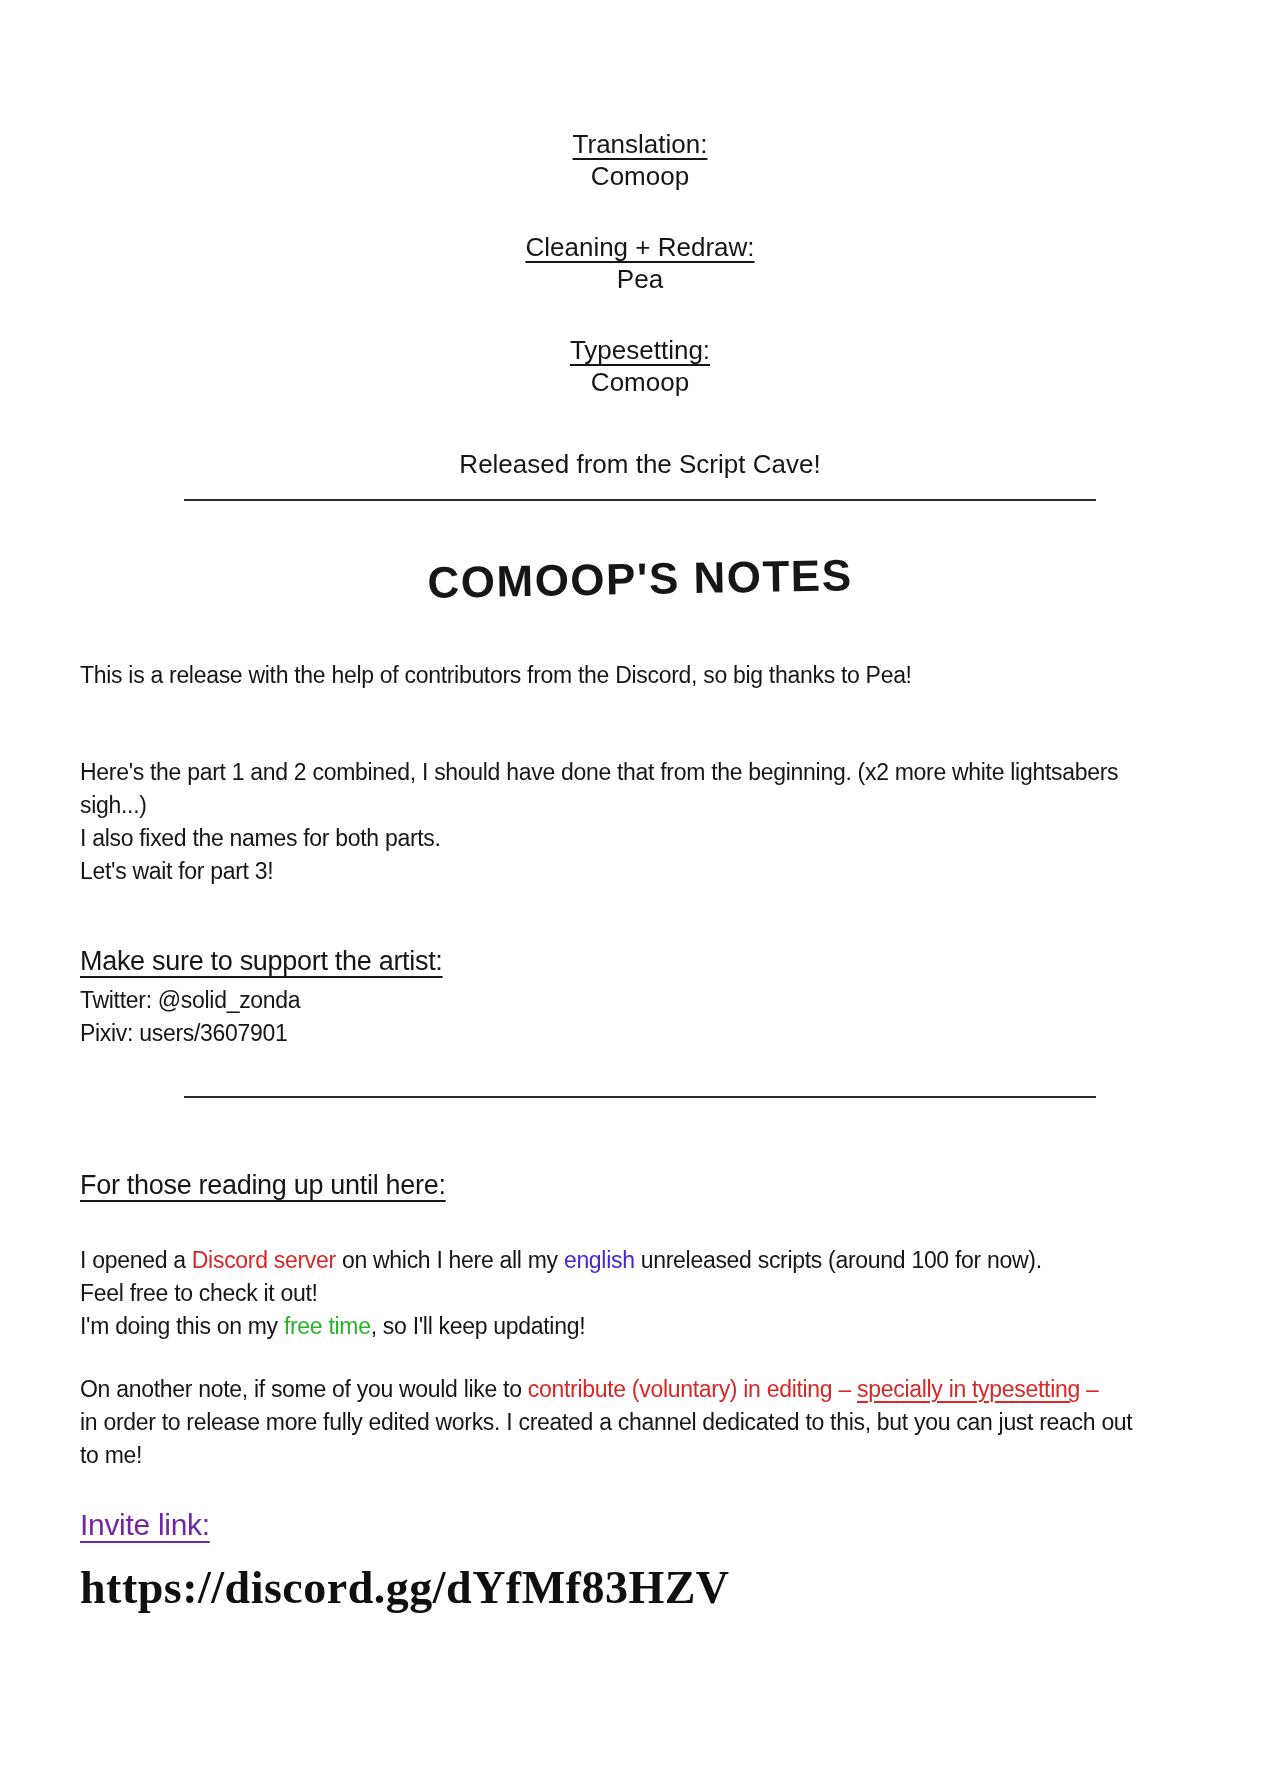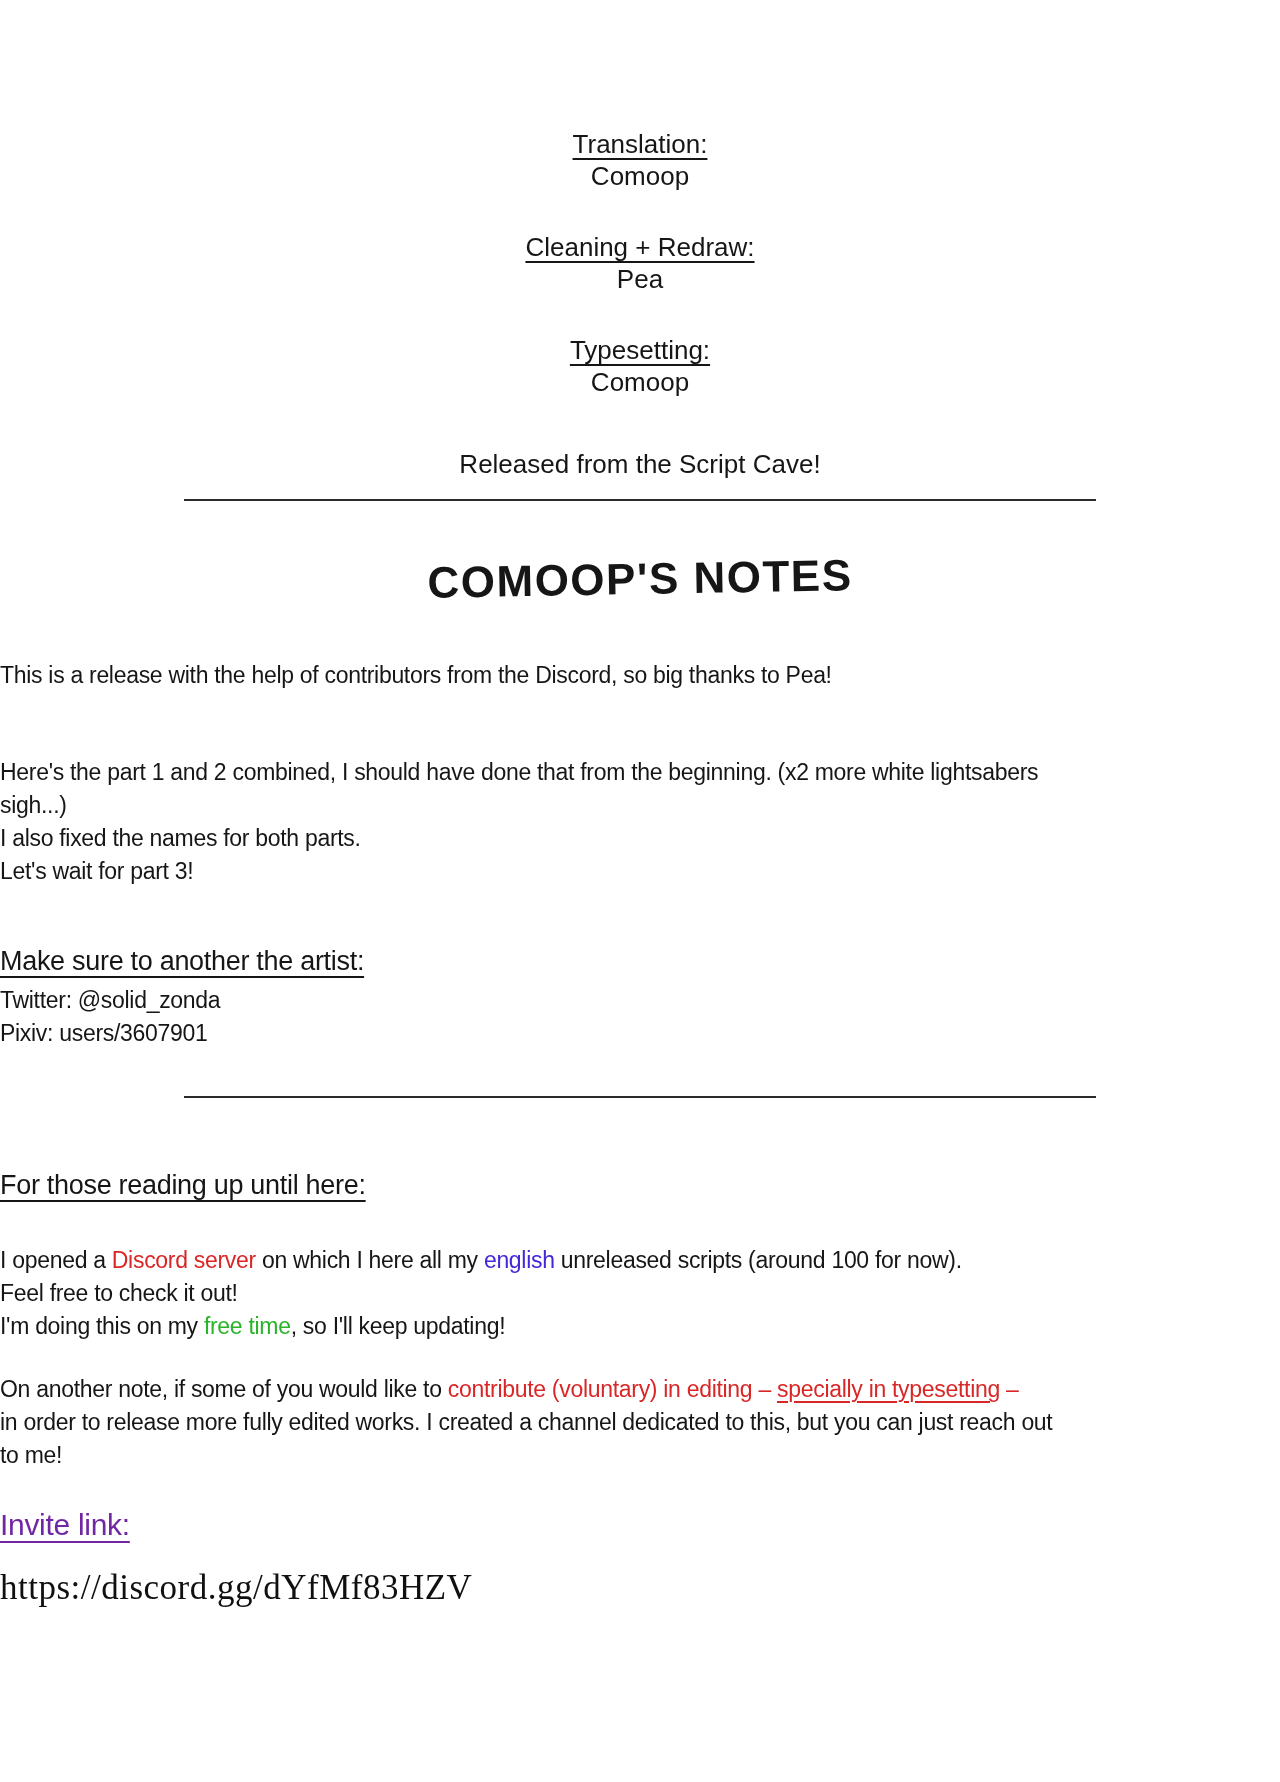--- a/index.html
+++ b/index.html
@@ -33,20 +33,21 @@
   .notes-title{
     text-align:center;
     font-size:44px;line-height:48px;
     font-weight:bold;
     letter-spacing:1.5px;
     margin-top:54px;
     transform:rotate(-1deg);
   }
   
   .body-col{
+    margin-left:80px;
     width:1070px;
     font-size:23px;line-height:33px;
     letter-spacing:-0.3px;
   }
   .thanks-line{margin-top:56px;}
   .update-block{margin-top:64px;}
   .support-block{margin-top:56px;}
   .underlined-heading{
     display:inline-block;
     font-size:27px;line-height:34px;
@@ -72,23 +73,24 @@
     margin-top:34px;
     font-size:30px;line-height:38px;
     color:var(--purple);
     text-decoration:underline;
     text-underline-offset:6px;
     text-decoration-thickness:2px;
   }
   .invite-url{
     margin-top:22px;
     font-family:"Liberation Serif", serif;
-    font-size:35px;line-height:44px;
+    font-size:46px;line-height:44px;
     letter-spacing:0.5px;
     color:#101010;
+    font-weight:bold;
   }
 </style>
 </head>
 <body>
 
 <div class="page">
 
   <div class="credits">
     <div class="credit-group">
       <div class="credit-role">Translation:</div>
@@ -113,21 +115,21 @@
   <div class="body-col">
     <div class="thanks-line">This is a release with the help of contributors from the Discord, so big thanks to Pea!</div>
 
     <div class="update-block">
       <div>Here's the part 1 and 2 combined, I should have done that from the beginning. (x2 more white lightsabers sigh...)</div>
       <div>I also fixed the names for both parts.</div>
       <div>Let's wait for part 3!</div>
     </div>
 
     <div class="support-block">
-      <div><span class="underlined-heading">Make sure to another the artist:</span></div>
+      <div><span class="underlined-heading">Make sure to support the artist:</span></div>
       <div>Twitter: @solid_zonda</div>
       <div>Pixiv: users/3607901</div>
     </div>
   </div>
 
   <hr class="divider second">
 
   <div class="body-col">
     <div class="outreach-heading-wrap">
       <span class="underlined-heading">For those reading up until here:</span>

